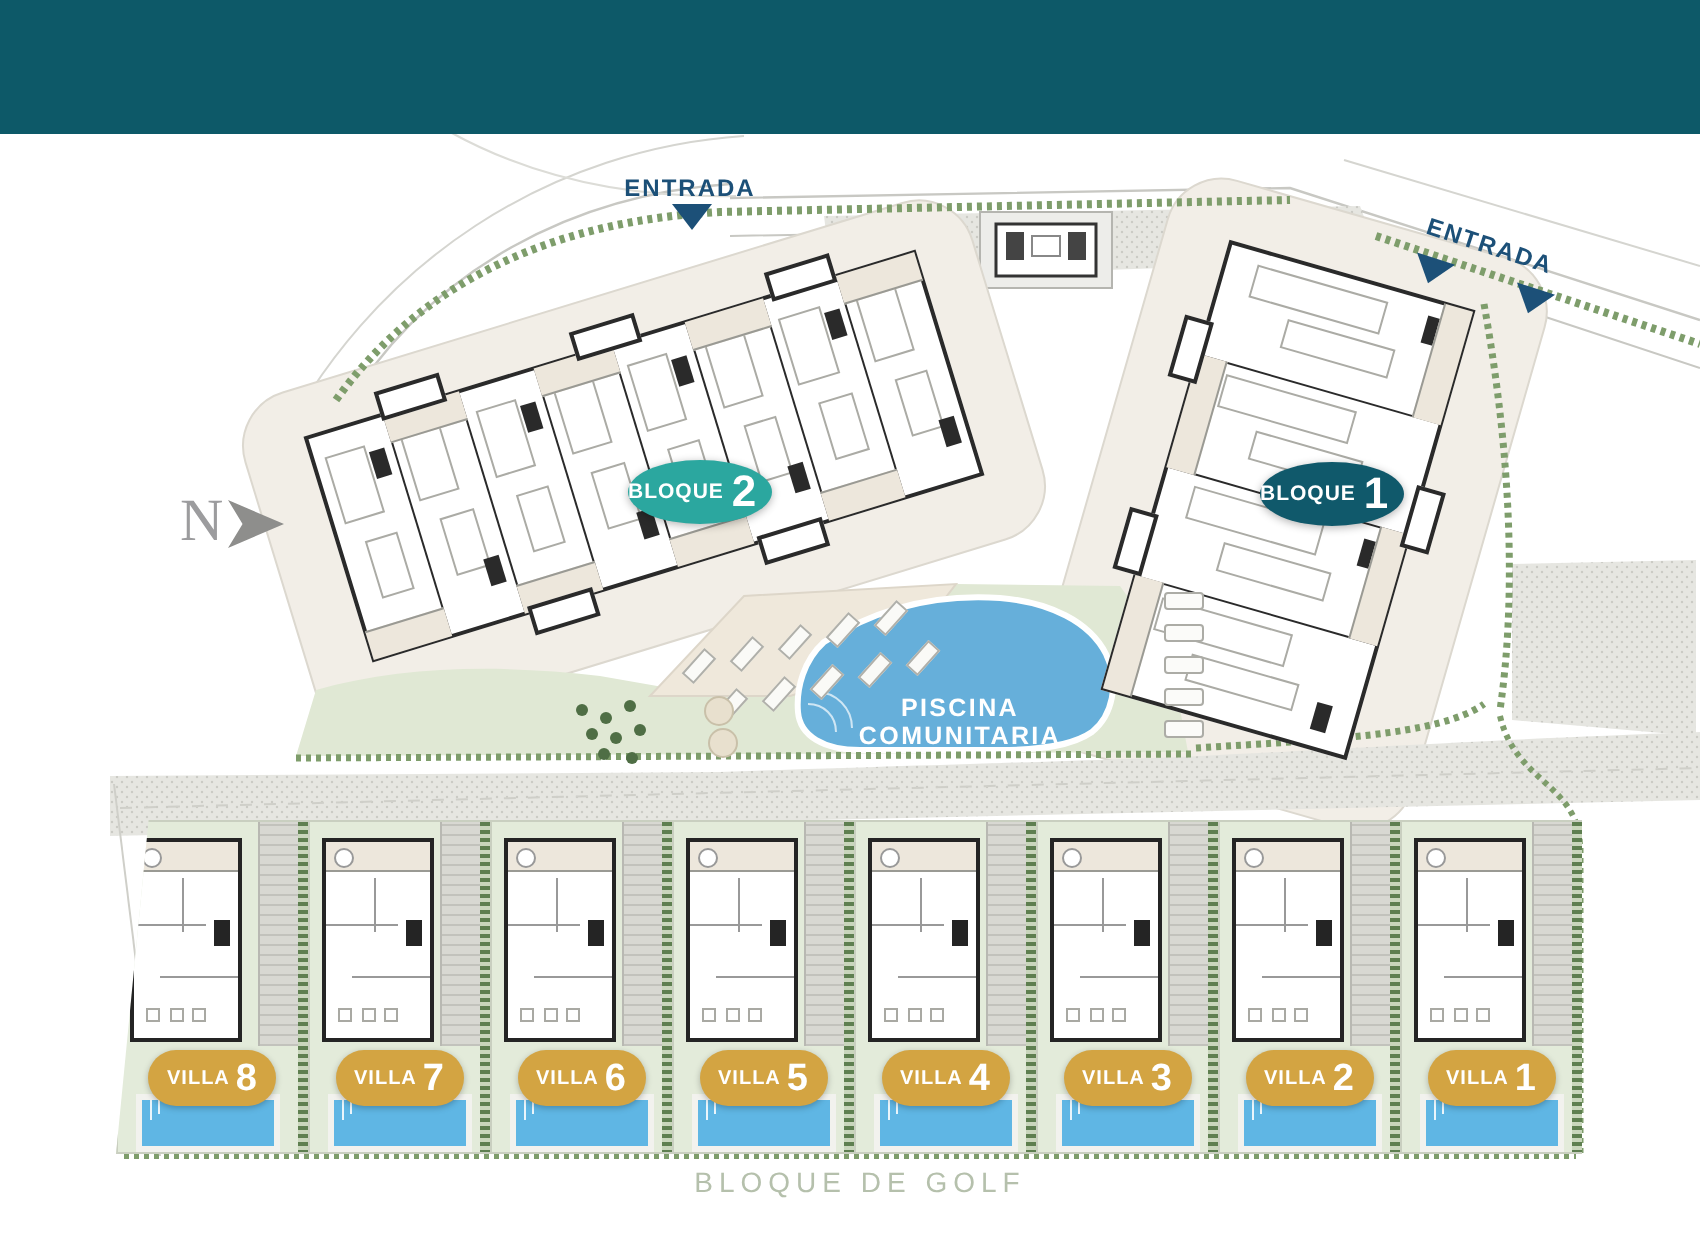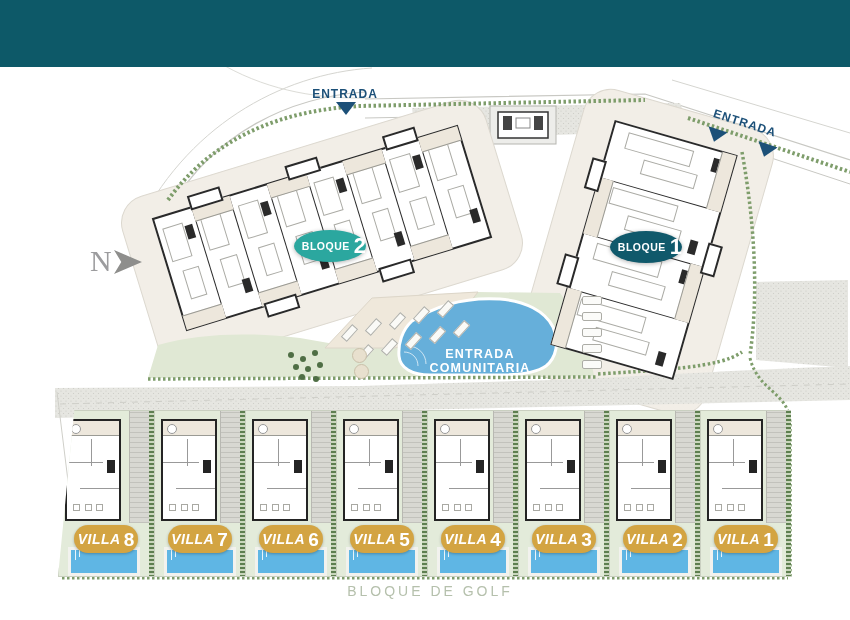--- a/index.html
+++ b/index.html
@@ -42,21 +42,21 @@
   .unit .r2{left:30%;top:50%;width:45%;height:26%;border:1px solid #ABABA5;}
   .unit .st{right:10%;top:13%;width:8px;height:14px;background:#2A2A2A;}
   .unit.alt .st{top:auto;bottom:15%;}
   .uv .ter{left:-1px;right:-1px;bottom:-1px;height:15px;background:#EDE7DC;border-top:1px solid #9A9A94;}
   .uv.alt .ter{bottom:auto;top:-1px;border-top:none;border-bottom:1px solid #9A9A94;}
   .uh .ter{top:-1px;bottom:-1px;right:-1px;width:15px;background:#EDE7DC;border-left:1px solid #9A9A94;}
   .uh.alt .ter{right:auto;left:-1px;border-left:none;border-right:1px solid #9A9A94;}
   .wing{position:absolute;background:#FFF;border:2px solid #2A2A2A;box-sizing:border-box;}
   
   .bloque-badge{width:72px;height:32px;border-radius:50%;display:flex;align-items:center;
-      justify-content:flex-end;color:#fff;box-shadow:0 1px 4px rgba(0,0,0,.3);}
+      justify-content:flex-start;color:#fff;box-shadow:0 1px 4px rgba(0,0,0,.3);margin-left:20px;}
   .bloque-badge .bl{font-size:10.5px;font-weight:bold;letter-spacing:.5px;}
   .bloque-badge .bn{font-size:22px;font-weight:bold;margin-left:4px;line-height:1;}
   #bloque2-badge{left:294px;top:230px;}
   #bloque1-badge{left:610px;top:231px;}
   
   #pool-label{left:400px;top:347px;width:160px;text-align:center;color:#FFFFFF;
       font-weight:bold;font-size:12.5px;letter-spacing:1.2px;}
   
   #deck-loungers{left:335px;top:295px;width:160px;height:62px;}
   .lounger{position:absolute;width:17px;height:8px;background:#FAFAF7;border:1px solid #B0B0AA;
@@ -90,21 +90,21 @@
   .v-w2{left:25%;right:0;top:68%;height:1px;background:#999;}
   .v-wv{left:46%;top:18%;height:28%;width:1px;background:#999;}
   .v-stair{right:8%;top:40%;width:8px;height:13px;background:#242424;}
   .v-furn{width:7px;height:7px;border:1px solid #A9A9A3;background:#fff;}
   .v-f1{left:12%;bottom:8%;}
   .v-f2{left:34%;bottom:8%;}
   .v-f3{left:56%;bottom:8%;}
   .villa-badge{position:absolute;left:50%;transform:translateX(-50%);top:114px;width:64px;height:28px;
       border-radius:14px;display:flex;align-items:center;justify-content:center;color:#fff;
       box-shadow:0 1px 3px rgba(0,0,0,.25);z-index:2;}
-  .villa-badge .v-label{font-size:14px;font-weight:bold;letter-spacing:.5px;font-style:italic;}
+  .villa-badge .v-label{font-size:10px;font-weight:bold;letter-spacing:.5px;}
   .villa-badge .v-num{font-size:19px;font-weight:bold;margin-left:3px;line-height:1;}
   .v-pool{position:absolute;left:9px;top:136px;width:72px;height:29px;background:#5FB6E4;
       border:3px solid #F2F2EE;box-sizing:border-box;z-index:1;}
   .vp-step{position:absolute;background:#EAF5FB;}
   .vp-s1{left:4px;top:0;width:1px;height:10px;}
   .vp-s2{left:8px;top:0;width:1px;height:7px;}
   
   #golf-label{left:250px;top:583px;width:360px;text-align:center;color:#B5C0AC;
       font-size:14px;letter-spacing:3px;}
 </style>
@@ -305,21 +305,21 @@
 
   <div id="bloque2-badge" class="abs bloque-badge" style="background: rgb(43, 167, 159);">
     <span class="bl">BLOQUE</span>
     <span class="bn">2</span>
   </div>
   <div id="bloque1-badge" class="abs bloque-badge" style="background: rgb(16, 89, 107);">
     <span class="bl">BLOQUE</span>
     <span class="bn">1</span>
   </div>
 
-  <div id="pool-label" class="abs">ENTRADA COMUNITARIA</div>
+  <div id="pool-label" class="abs">PISCINA COMUNITARIA</div>
 
   <div id="villas-row" class="abs">
       <div class="villa-plot first">
     <div class="v-drive"></div>
     <div class="v-house">
       <i class="v-roof">
             <span class="v-sky"></span>
           </i>
       <i class="v-w1"></i>
       <i class="v-w2"></i>

